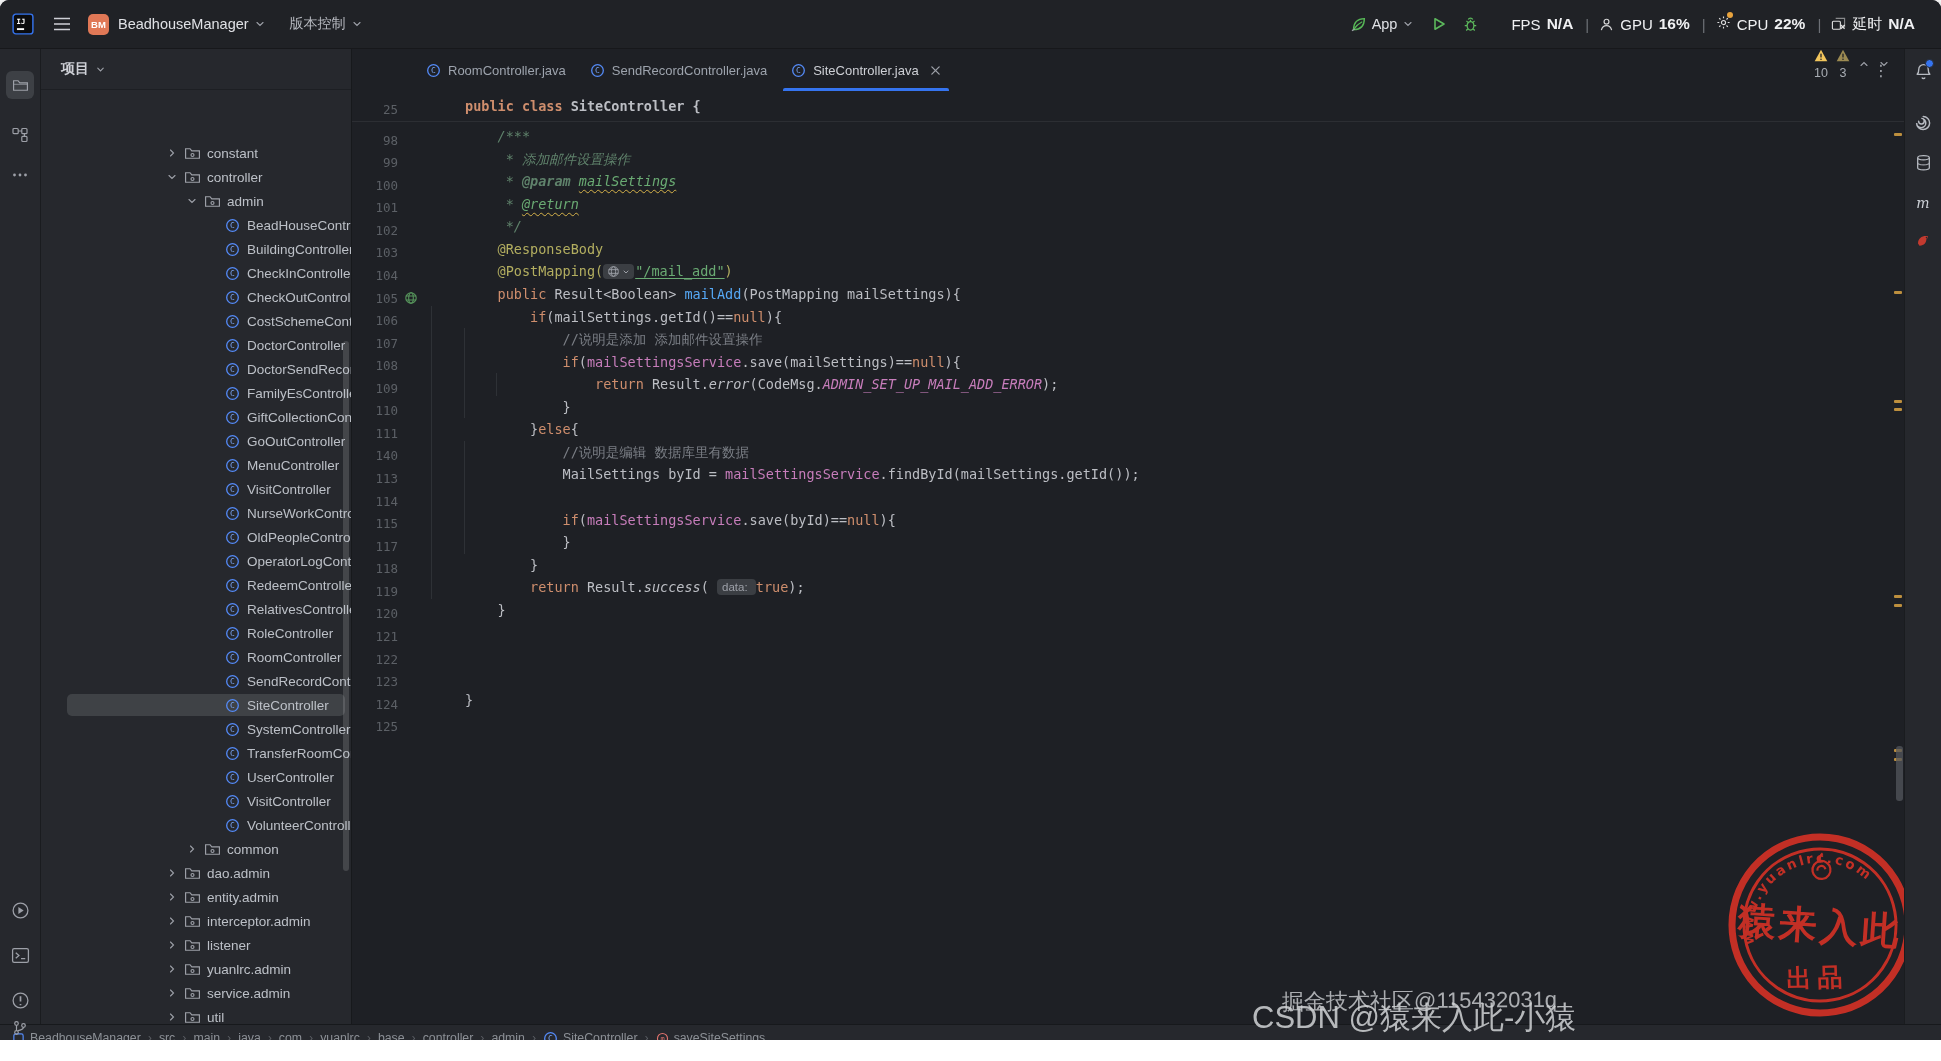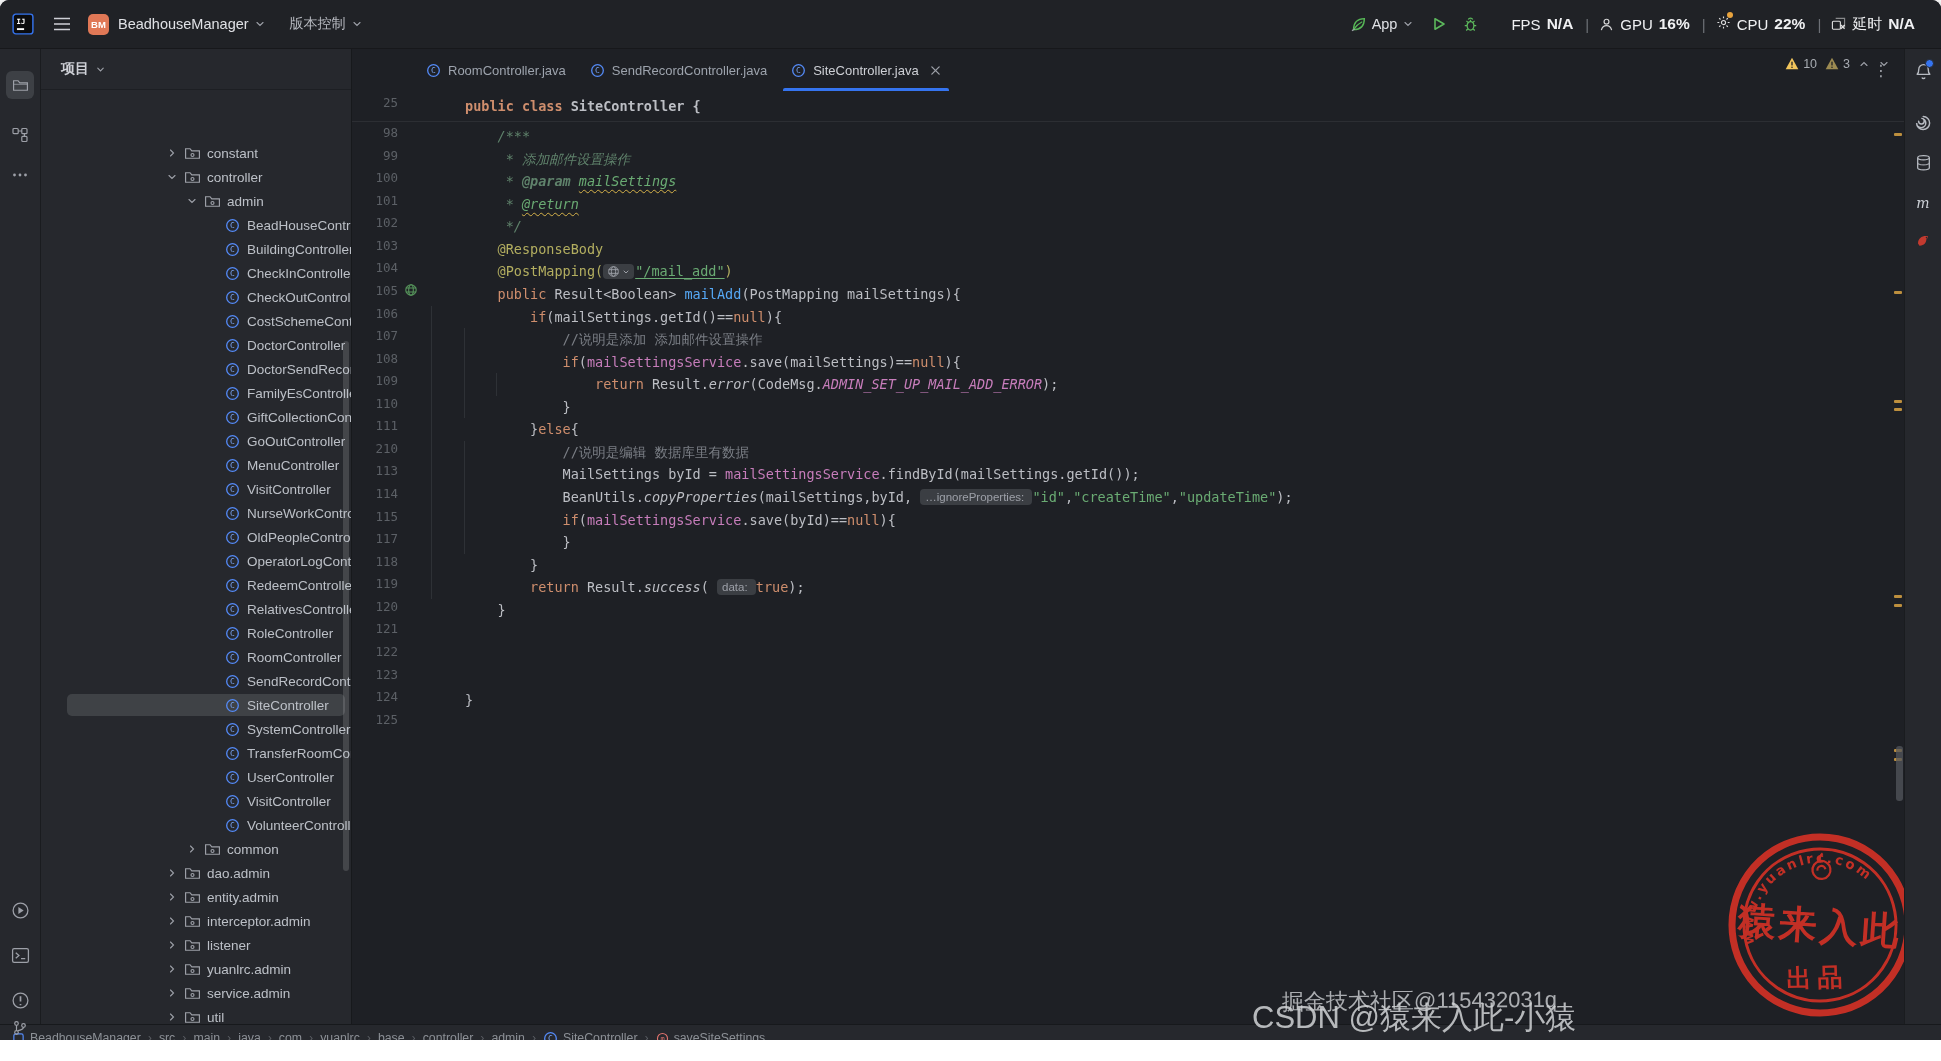--- a/index.html
+++ b/index.html
@@ -53,24 +53,24 @@
   .editor{flex:1;position:relative;background:#1e2025;overflow:hidden;}
   .tabbar{height:42px;display:flex;align-items:stretch;padding-left:62px;border-bottom:1px solid #17191c;position:relative;}
   .tab{display:flex;align-items:center;gap:7px;padding:0 12px;font-size:13px;color:#9da3ad;position:relative;}
   .tab .cicon{width:15px;height:15px;}
   .tab.active{color:#ced0d6;}
   .tab.active::after{content:"";position:absolute;left:4px;right:4px;bottom:0;height:3px;background:#3574f0;border-radius:2px 2px 0 0;}
   .tab .closex{color:#9da0a8;font-size:12px;margin-left:4px;}
   .tab-kebab{margin-left:auto;align-self:center;margin-right:14px;color:#9da0a8;font-size:16px;letter-spacing:1px;}
   .sticky{position:absolute;left:0;right:0;top:42px;height:30px;background:#1e2025;border-bottom:1px solid #2c2e33;z-index:5;display:flex;align-items:center;}
   .inspections{position:absolute;right:14px;top:0;height:30px;display:flex;align-items:center;gap:8px;font-size:12.5px;color:#a8acb3;z-index:6;}
-  .inspections .grp{display:flex;align-items:flex-start;gap:4px;}
+  .inspections .grp{display:flex;align-items:center;gap:4px;flex-direction:column;}
   .inspections .navchev{color:#9da0a8;}
   .code{position:absolute;left:0;right:0;top:76px;}
-  .cl{height:22.57px;display:flex;align-items:flex-start;position:relative;}
+  .cl{height:22.57px;display:flex;align-items:flex-end;position:relative;}
   .ln{width:46px;text-align:right;font:12.5px "DejaVu Sans Mono",monospace;color:#5c6066;flex:0 0 46px;}
   .gi{width:20px;margin-left:3px;flex:0 0 20px;height:15px;display:inline-flex;align-items:center;}
   .ct{font:13.5px/22.57px "DejaVu Sans Mono",monospace;white-space:pre;padding-left:44px;position:relative;color:#bcbec4;}
   .sticky .ln{width:46px;} .sticky .ct{font-weight:bold;}
   .guide{position:absolute;top:0;bottom:0;width:1px;background:#2e3136;}
   .kw{color:#cf8e6d;} .pl{color:#bcbec4;} .ann{color:#b3ae60;} .str{color:#6aab73;} .cmt{color:#7a7e85;}
   .doc,.docit,.doctag{color:#5f826b;font-style:italic;}
   .doctag{font-weight:bold;}
   .docref{color:#6aab73;font-style:italic;text-decoration:underline wavy #d5b14a 1px;text-underline-offset:3px;}
   .strlink{color:#6aab73;text-decoration:underline;text-underline-offset:2px;}
@@ -845,39 +845,38 @@
               <span class="guide" style="left: 111.8px;"></span>
               <span class="ct">            <span class="pl">}</span></span>
             </div>
             <div class="cl">
               <span class="ln">111</span>
               <span class="gi ic"></span>
               <span class="guide" style="left: 79.4px;"></span>
               <span class="ct">        <span class="pl">}</span><span class="kw">else</span><span class="pl">{</span></span>
             </div>
             <div class="cl">
-              <span class="ln">210</span>
+              <span class="ln">140</span>
               <span class="gi ic"></span>
               <span class="guide" style="left: 79.4px;"></span>
               <span class="guide" style="left: 111.8px;"></span>
               <span class="ct">            <span class="cmt">//说明是编辑 数据库里有数据</span></span>
             </div>
             <div class="cl">
               <span class="ln">113</span>
               <span class="gi ic"></span>
               <span class="guide" style="left: 79.4px;"></span>
               <span class="guide" style="left: 111.8px;"></span>
               <span class="ct">            <span class="pl">MailSettings byId = </span><span class="fld">mailSettingsService</span><span class="pl">.findById(mailSettings.getId());</span></span>
             </div>
             <div class="cl">
               <span class="ln">114</span>
               <span class="gi ic"></span>
               <span class="guide" style="left: 79.4px;"></span>
               <span class="guide" style="left: 111.8px;"></span>
-              <span class="ct">            <span class="pl">BeanUtils.</span><span class="ital">copyProperties</span><span class="pl">(mailSettings,byId, </span><span class="chip">…ignoreProperties: </span><span class="str">"id"</span><span class="pl">,</span><span class="str">"createTime"</span><span class="pl">,</span><span class="str">"updateTime"</span><span class="pl">);</span></span>
             </div>
             <div class="cl">
               <span class="ln">115</span>
               <span class="gi ic"></span>
               <span class="guide" style="left: 79.4px;"></span>
               <span class="guide" style="left: 111.8px;"></span>
               <span class="ct">            <span class="kw">if</span><span class="pl">(</span><span class="fld">mailSettingsService</span><span class="pl">.save(byId)==</span><span class="kw">null</span><span class="pl">){</span></span>
             </div>
             <div class="cl">
               <span class="ln">117</span>

